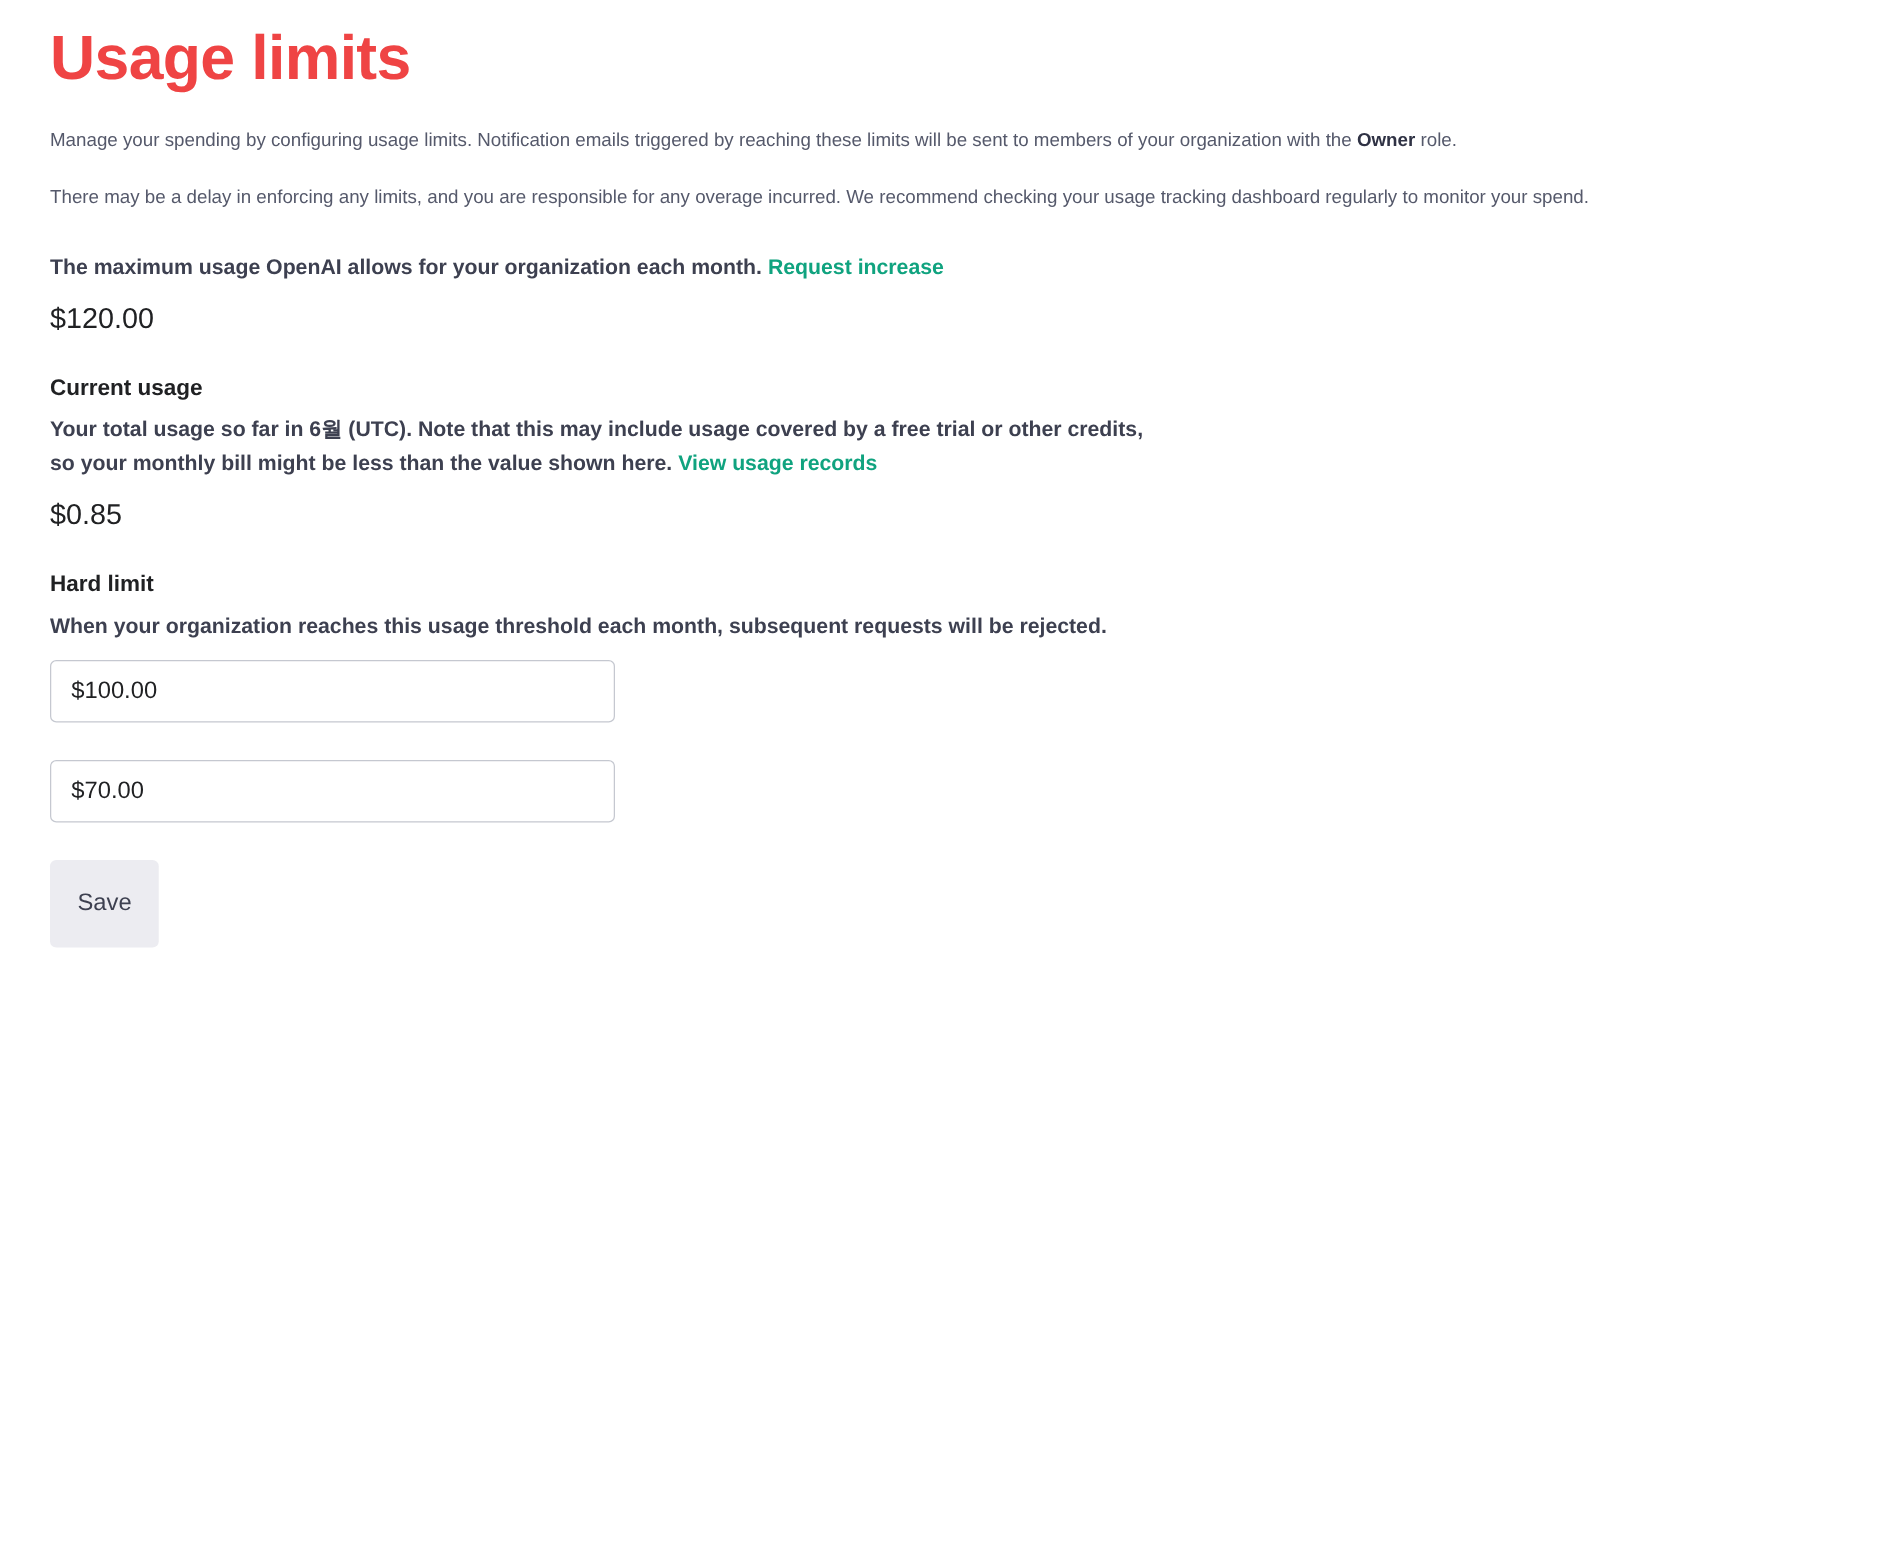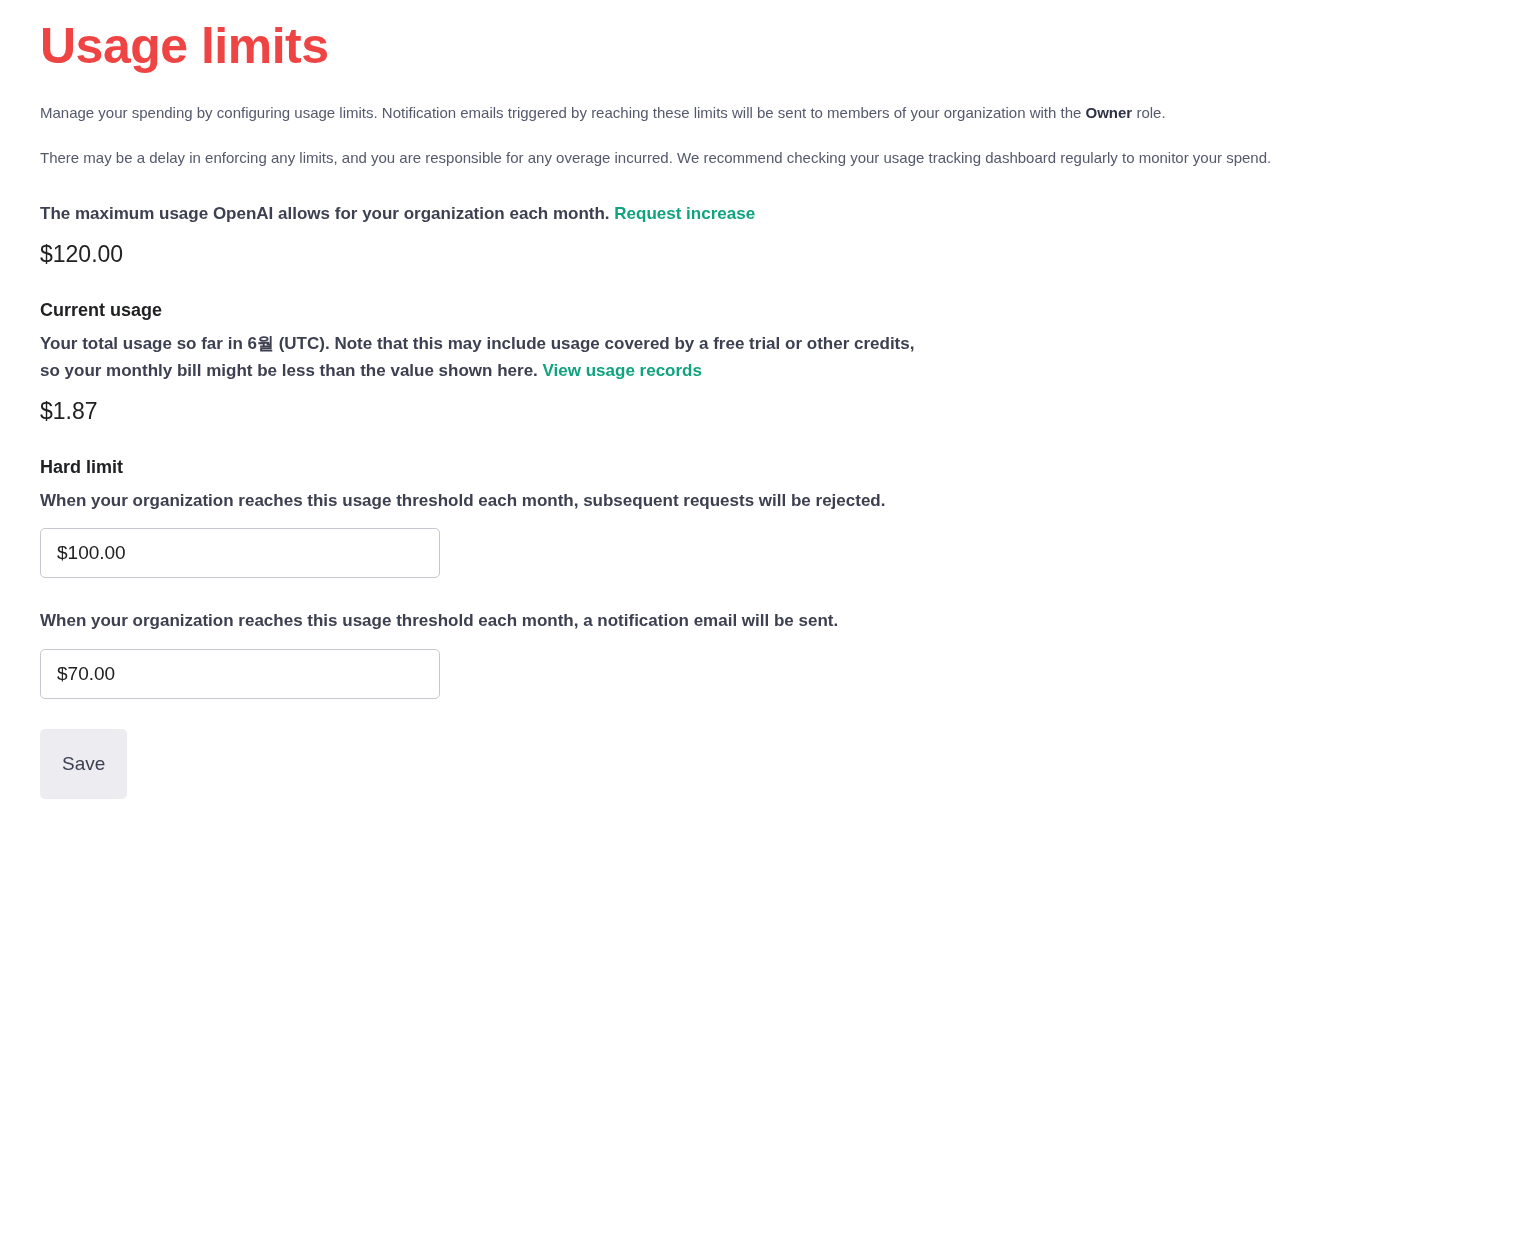--- a/index.html
+++ b/index.html
@@ -63,21 +63,21 @@
     cursor: pointer;
   }
   .amount {
     font-size: 23px;
     color: #202123;
     font-weight: 400;
     margin: 0;
   }
   .field-input {
     display: block;
-    width: 400px;
+    width: 452px;
     box-sizing: border-box;
     padding: 13px 16px;
     font-size: 19px;
     font-family: "Liberation Sans", sans-serif;
     color: #202123;
     border: 1px solid #c5c8d0;
     border-radius: 5px;
     background: #ffffff;
     outline: none;
   }
@@ -111,29 +111,28 @@
     <div class="section-desc"><span>The maximum usage OpenAI allows for your organization each month.</span> <a class="link">Request increase</a></div>
     <div class="amount">$120.00</div>
   </div>
 
   <div class="section">
     <div class="section-label">Current usage</div>
     <div class="section-desc">
       <span>Your total usage so far in 6월 (UTC). Note that this may include usage covered by a free trial or other credits,</span>
       <span class="usage-desc-line2"><span>so your monthly bill might be less than the value shown here.</span> <a class="link">View usage records</a></span>
     </div>
-    <div class="amount">$1.87</div>
+    <div class="amount">$0.85</div>
   </div>
 
   <div class="section hard-limit-section">
     <div class="section-label">Hard limit</div>
     <div class="section-desc">When your organization reaches this usage threshold each month, subsequent requests will be rejected.</div>
     <input class="field-input" type="text" value="$100.00" placeholder="$0.00" style="">
   </div>
 
   <div class="section soft-limit-section">
-    <div class="section-desc">When your organization reaches this usage threshold each month, a notification email will be sent.</div>
     <input class="field-input" type="text" value="$70.00" placeholder="$0.00" style="">
   </div>
 
   <button class="save-button">Save</button>
 
 </div>
 
 </body></html>

